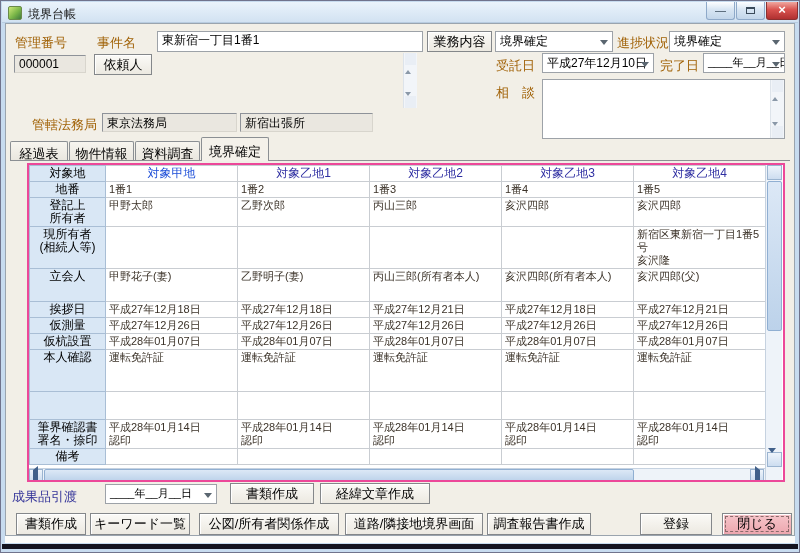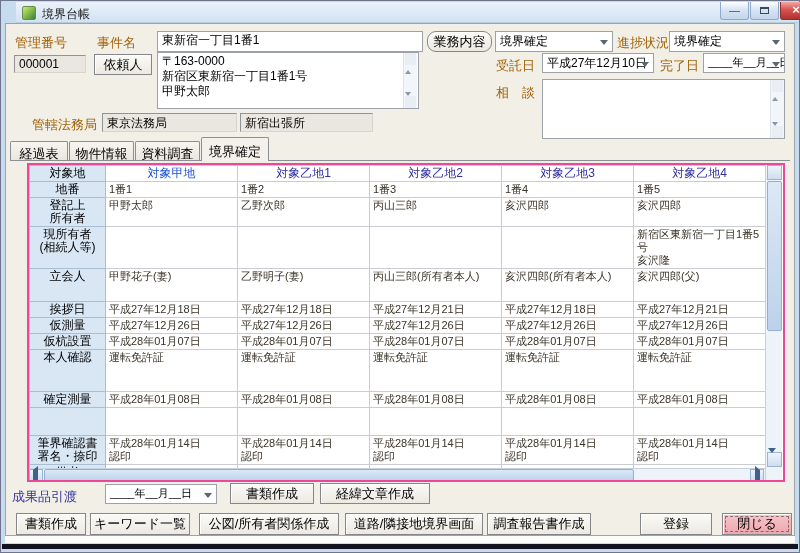--- a/index.html
+++ b/index.html
@@ -1,20 +1,20 @@
 <!DOCTYPE html>
 <html><head>
 <meta charset="utf-8">
 <style>
   * { margin:0; padding:0; box-sizing:border-box; }
   html,body { width:800px; height:553px; font-family:"Liberation Sans","DejaVu Sans",sans-serif; }
   body { position:relative; background:#c7dbef; overflow:hidden; }
 
   .window { position:absolute; inset:0; background:#c7dbef; border:1px solid #70738c; }
-  .titlebar { position:absolute; top:1px; left:15px; right:1px; height:21px;
+  .titlebar { position:absolute; top:1px; left:1px; right:1px; height:21px;
     background:linear-gradient(#eaf3fb,#d2e2f2); border-bottom:1px solid #b8cce0; }
   .appicon { position:absolute; left:6px; top:4px; width:14px; height:14px; border-radius:2px;
     background:linear-gradient(135deg,#cfe97a,#7ab648 55%,#3f7a3f); border:1px solid #6a8a4a; }
   .title { position:absolute; left:26px; top:4px; font-size:12px; color:#1a1a1a; }
   .capbtn { position:absolute; top:0; width:29px; height:18px; border:1px solid #8ea9c9; border-top:none;
     background:linear-gradient(#fdfeff,#d7e5f3 45%,#c3d6ea); border-radius:0 0 3px 3px;
     text-align:center; font-size:11px; line-height:16px; color:#3a4a5a; }
   .capbtn.min { left:704px; }
   .capbtn.max { left:734px; }
   .capbtn.cls { left:764px; width:32px; background:linear-gradient(#f0a8a0,#d9534f 45%,#b03030);
@@ -77,36 +77,33 @@
     <span class="capbtn min"><span>—</span></span>
     <span class="capbtn max"><span class="maxglyph"></span></span>
     <span class="capbtn cls"><span>×</span></span>
   </div>
 
   <div class="client">
 
     <span class="lbl" style="left:9px;top:10px;">管理番号</span>
     <span class="lbl" style="left:91px;top:10px;">事件名</span>
     <div class="field" style="left:151px;top:7px;width:266px;height:21px;">東新宿一丁目1番1</div>
-    <div class="btn" style="left:421px;top:7px;width:65px;height:21px;line-height:19px;border-radius:9px;">業務内容</div>
+    <div class="btn" style="left:421px;top:7px;width:65px;height:21px;line-height:19px;">業務内容</div>
     <div class="combo" style="left:489px;top:7px;width:118px;height:21px;">
       <span>境界確定</span>
       <span class="arr"></span>
     </div>
     <span class="lbl" style="left:611px;top:10px;">進捗状況</span>
     <div class="combo" style="left:663px;top:7px;width:116px;height:21px;">
       <span>境界確定</span>
       <span class="arr"></span>
     </div>
 
     <div class="ro" style="left:8px;top:31px;width:72px;height:18px;">000001</div>
     <div class="btn" style="left:88px;top:30px;width:58px;height:21px;line-height:19px;">依頼人</div>
-    <div class="field" style="left:151px;top:28px;width:262px;height:57px;padding-right:16px;">〒163-0000
-新宿区東新宿一丁目1番1号
-甲野太郎</div>
     <div class="miniscroll" style="position:absolute;left:397px;top:29px;height:55px;width:14px;">
       <span class="msbtn" style="top:0;"><span class="tri up"></span></span>
       <span class="msbtn" style="bottom:0;"><span class="tri dn"></span></span>
     </div>
 
     <span class="lbl" style="left:490px;top:33px;">受託日</span>
     <div class="combo" style="left:536px;top:29px;width:112px;height:20px;">
       <span>平成27年12月10日</span>
       <span class="arr"></span>
     </div>
@@ -211,28 +208,20 @@
               <td class="cell">平成28年01月07日</td>
               <td class="cell">平成28年01月07日</td>
             </tr>
             <tr style="height: 42px;">
               <td class="rowlabel">本人確認</td>
               <td class="cell">運転免許証</td>
               <td class="cell">運転免許証</td>
               <td class="cell">運転免許証</td>
               <td class="cell">運転免許証</td>
               <td class="cell">運転免許証</td>
-            </tr>
-            <tr style="height: 14px;">
-              <td class="rowlabel">確定測量</td>
-              <td class="cell">平成28年01月08日</td>
-              <td class="cell">平成28年01月08日</td>
-              <td class="cell">平成28年01月08日</td>
-              <td class="cell">平成28年01月08日</td>
-              <td class="cell">平成28年01月08日</td>
             </tr>
             <tr style="height: 28px;">
               <td class="rowlabel"></td>
               <td class="cell"></td>
               <td class="cell"></td>
               <td class="cell"></td>
               <td class="cell"></td>
               <td class="cell"></td>
             </tr>
             <tr style="height: 28px;">

